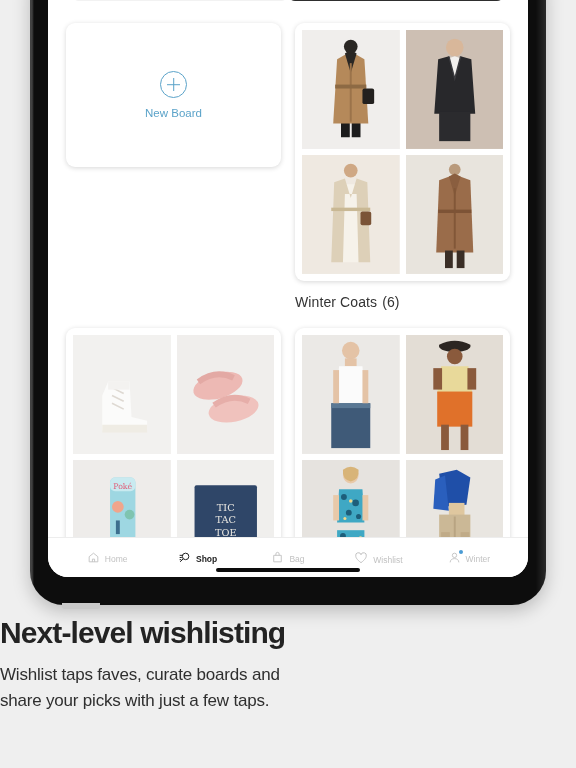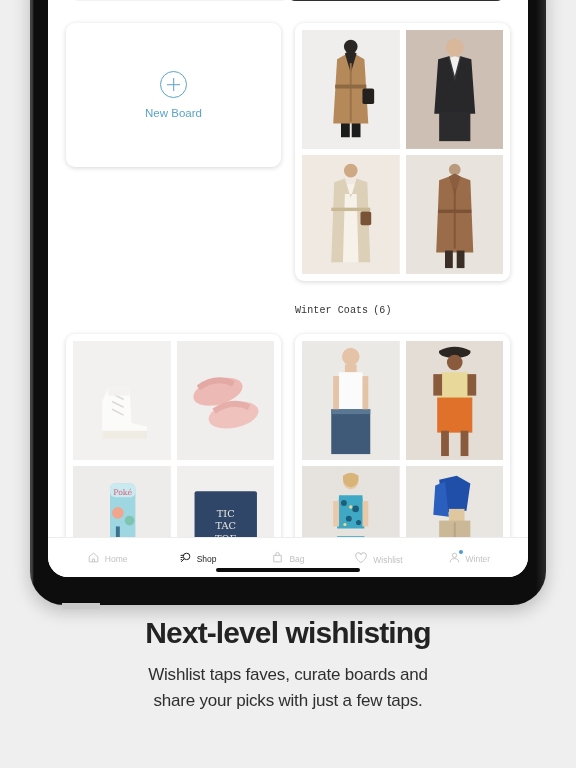--- a/index.html
+++ b/index.html
@@ -106,65 +106,64 @@
   .thumb {
     position: relative;
     width: 100%;
     padding-top: 122%;
     overflow: hidden;
     background: #f4f2f0;
   }
   .thumb > svg { position: absolute; inset: 0; width: 100%; height: 100%; display: block; }
 
   .board-label {
-    margin-top: 24px;
-    font-size: 10px;
+    margin-top: 13px;
+    font-size: 14px;
     color: #333333;
     letter-spacing: 0.1px;
     white-space: nowrap;
-    font-family: Liberation Mono, monospace;
   }
   .board-label .count { margin-left: 5px; }
 
   
   .tabbar {
     flex: 0 0 auto;
     height: 40px;
     background: #ffffff;
     border-top: 1px solid #ededed;
     display: flex;
     align-items: center;
     padding: 0 14px;
   }
   .navitem {
     flex: 1;
     display: flex; align-items: flex-end; justify-content: center;
     gap: 5px;
     color: #c2c2c2;
     font-size: 8.5px;
   }
-  .navitem.active { color: #1d1d1d; font-weight: normal; }
+  .navitem.active { color: #1d1d1d; font-weight: bold; }
   .navitem svg { display: block; }
   .navicon { position: relative; display: inline-flex; }
   .badge-dot {
     position: absolute; top: -1px; right: -2px;
     width: 4px; height: 4px; border-radius: 50%;
     background: #4a9bd4;
   }
   .home-indicator {
     position: absolute;
     left: 50%; transform: translateX(-50%);
     bottom: 5px;
     width: 144px; height: 4px;
     background: #0c0c0c;
     border-radius: 3px;
   }
 
   
-  .copy { position: absolute; left: 0; right: 0; top: 616px; text-align: center; }
+  .copy { position: absolute; left: 0; right: 0; top: 616px; }
   .headline {
     font-size: 30px;
     font-weight: bold;
     color: #232323;
     letter-spacing: -0.9px;
     line-height: 1.1;
   }
   .subcopy {
     margin-top: 13px;
     font-size: 17px;

